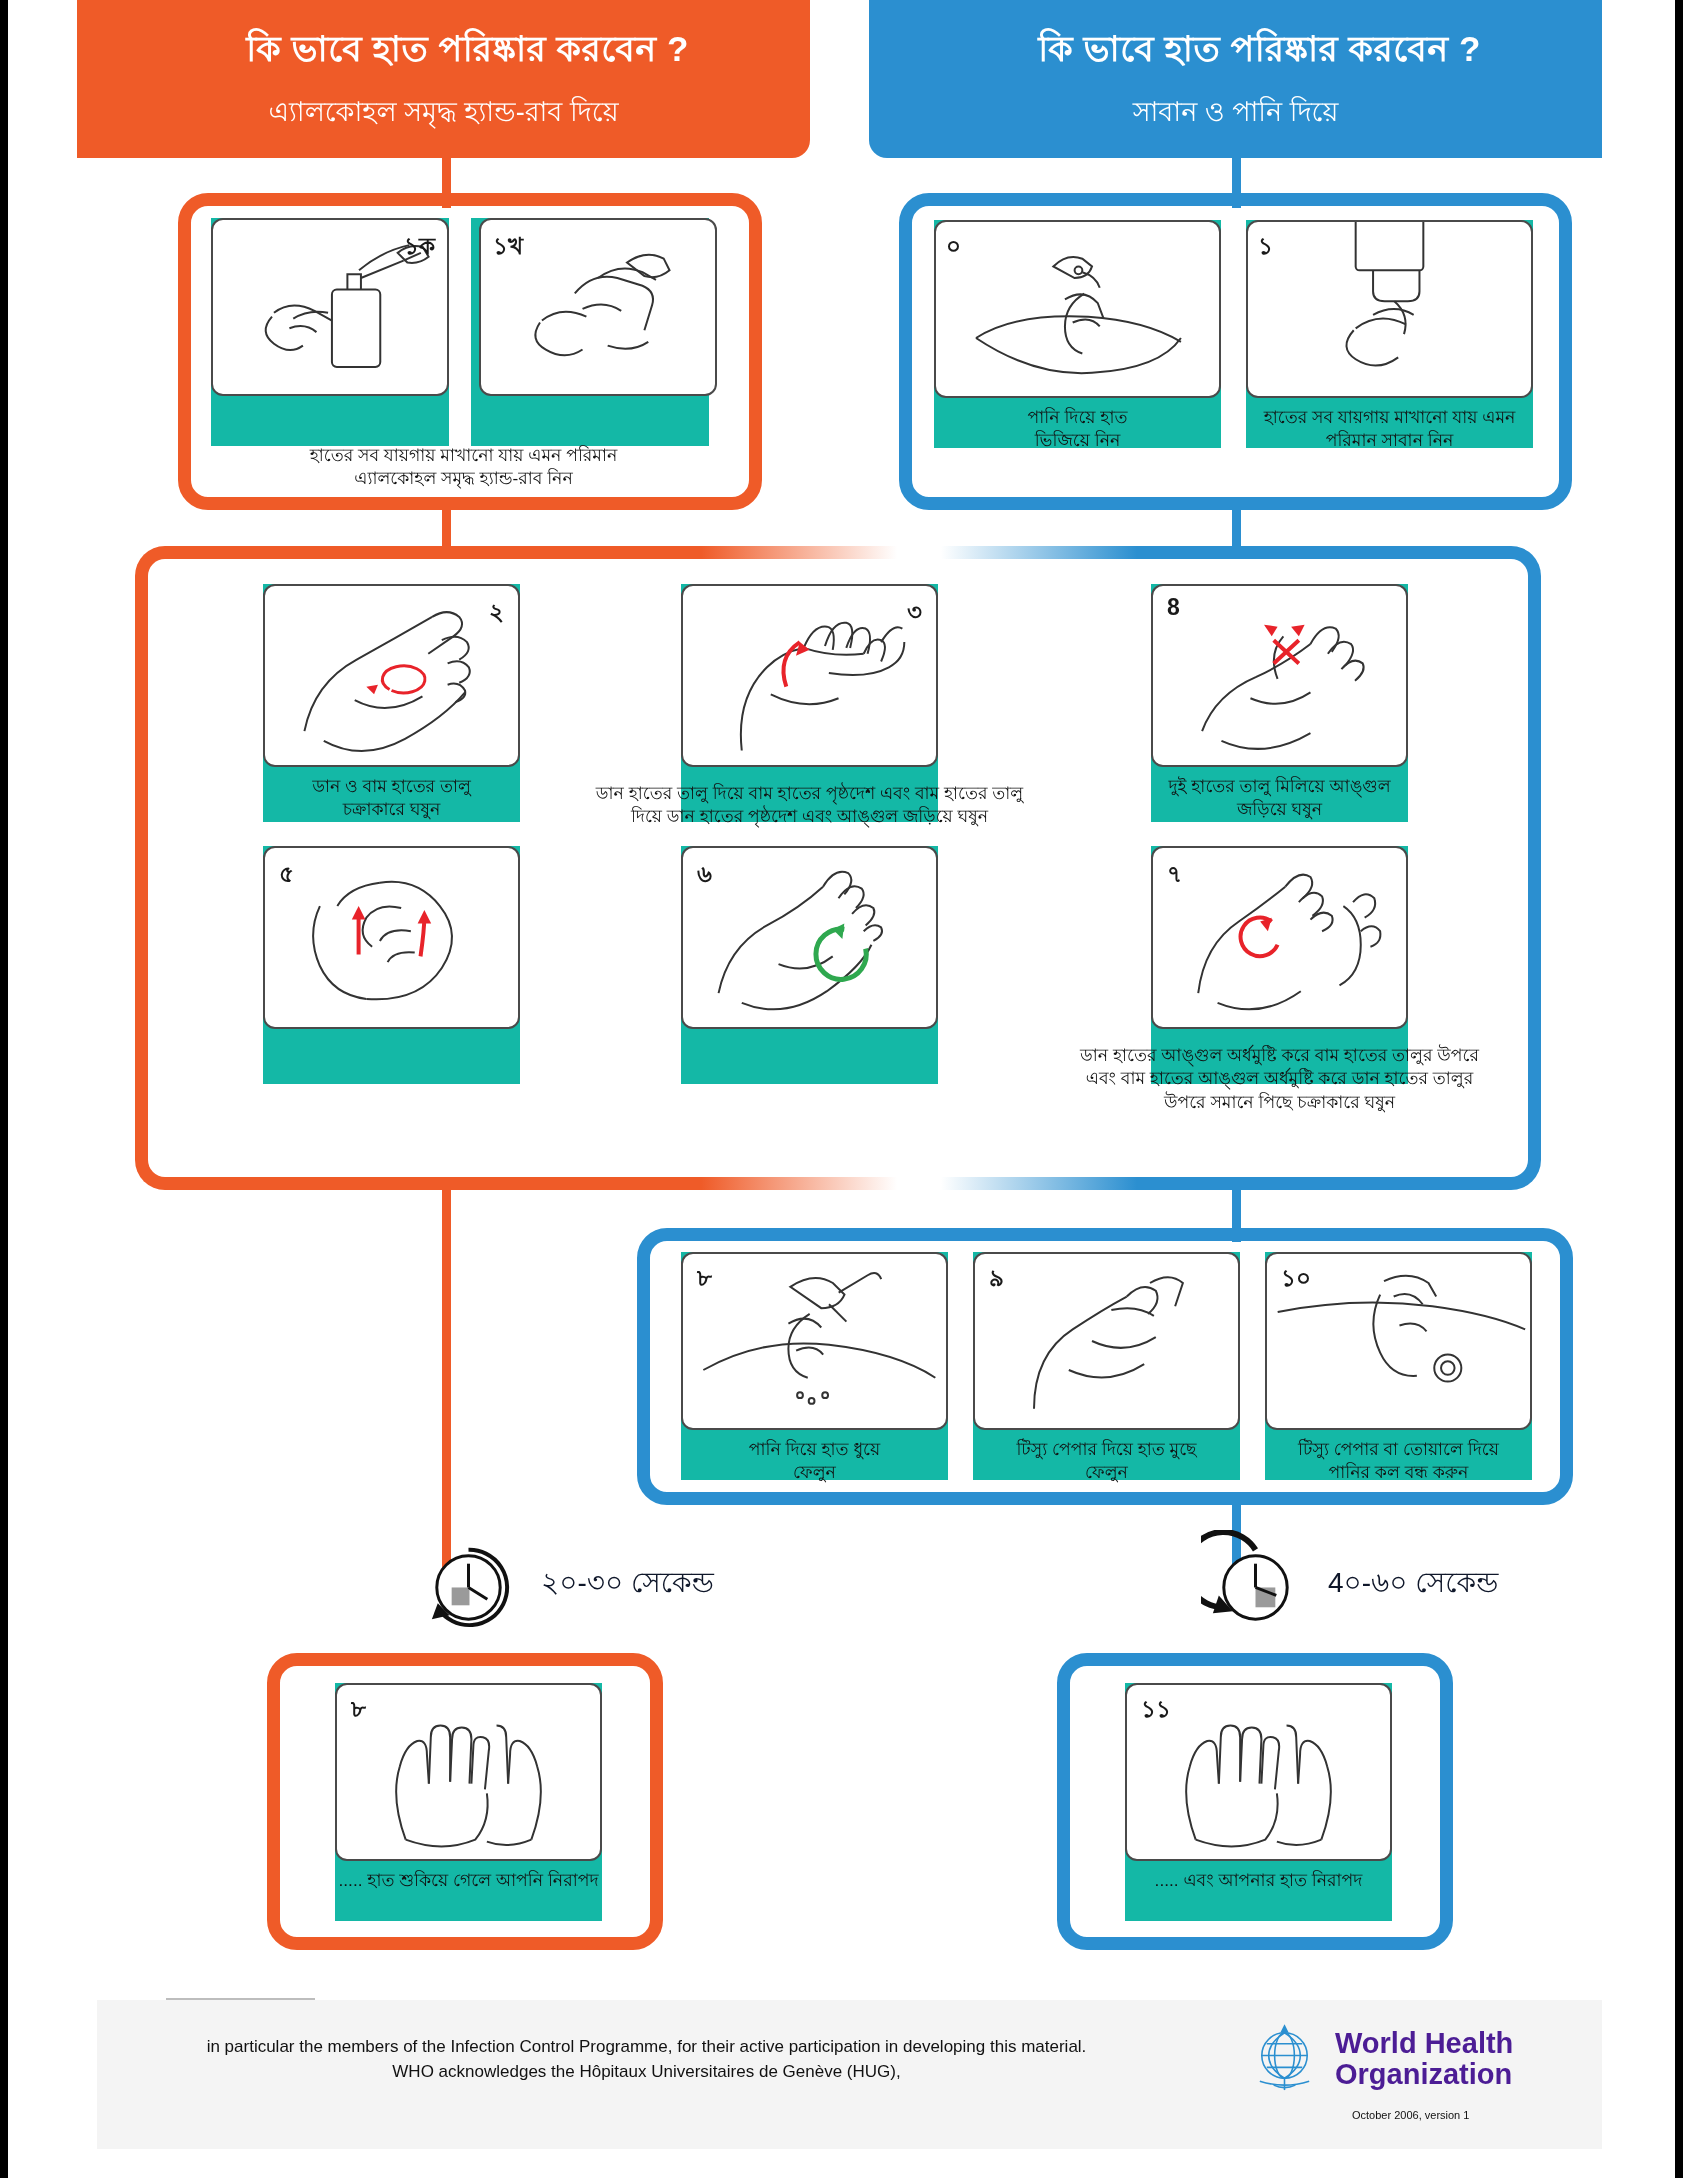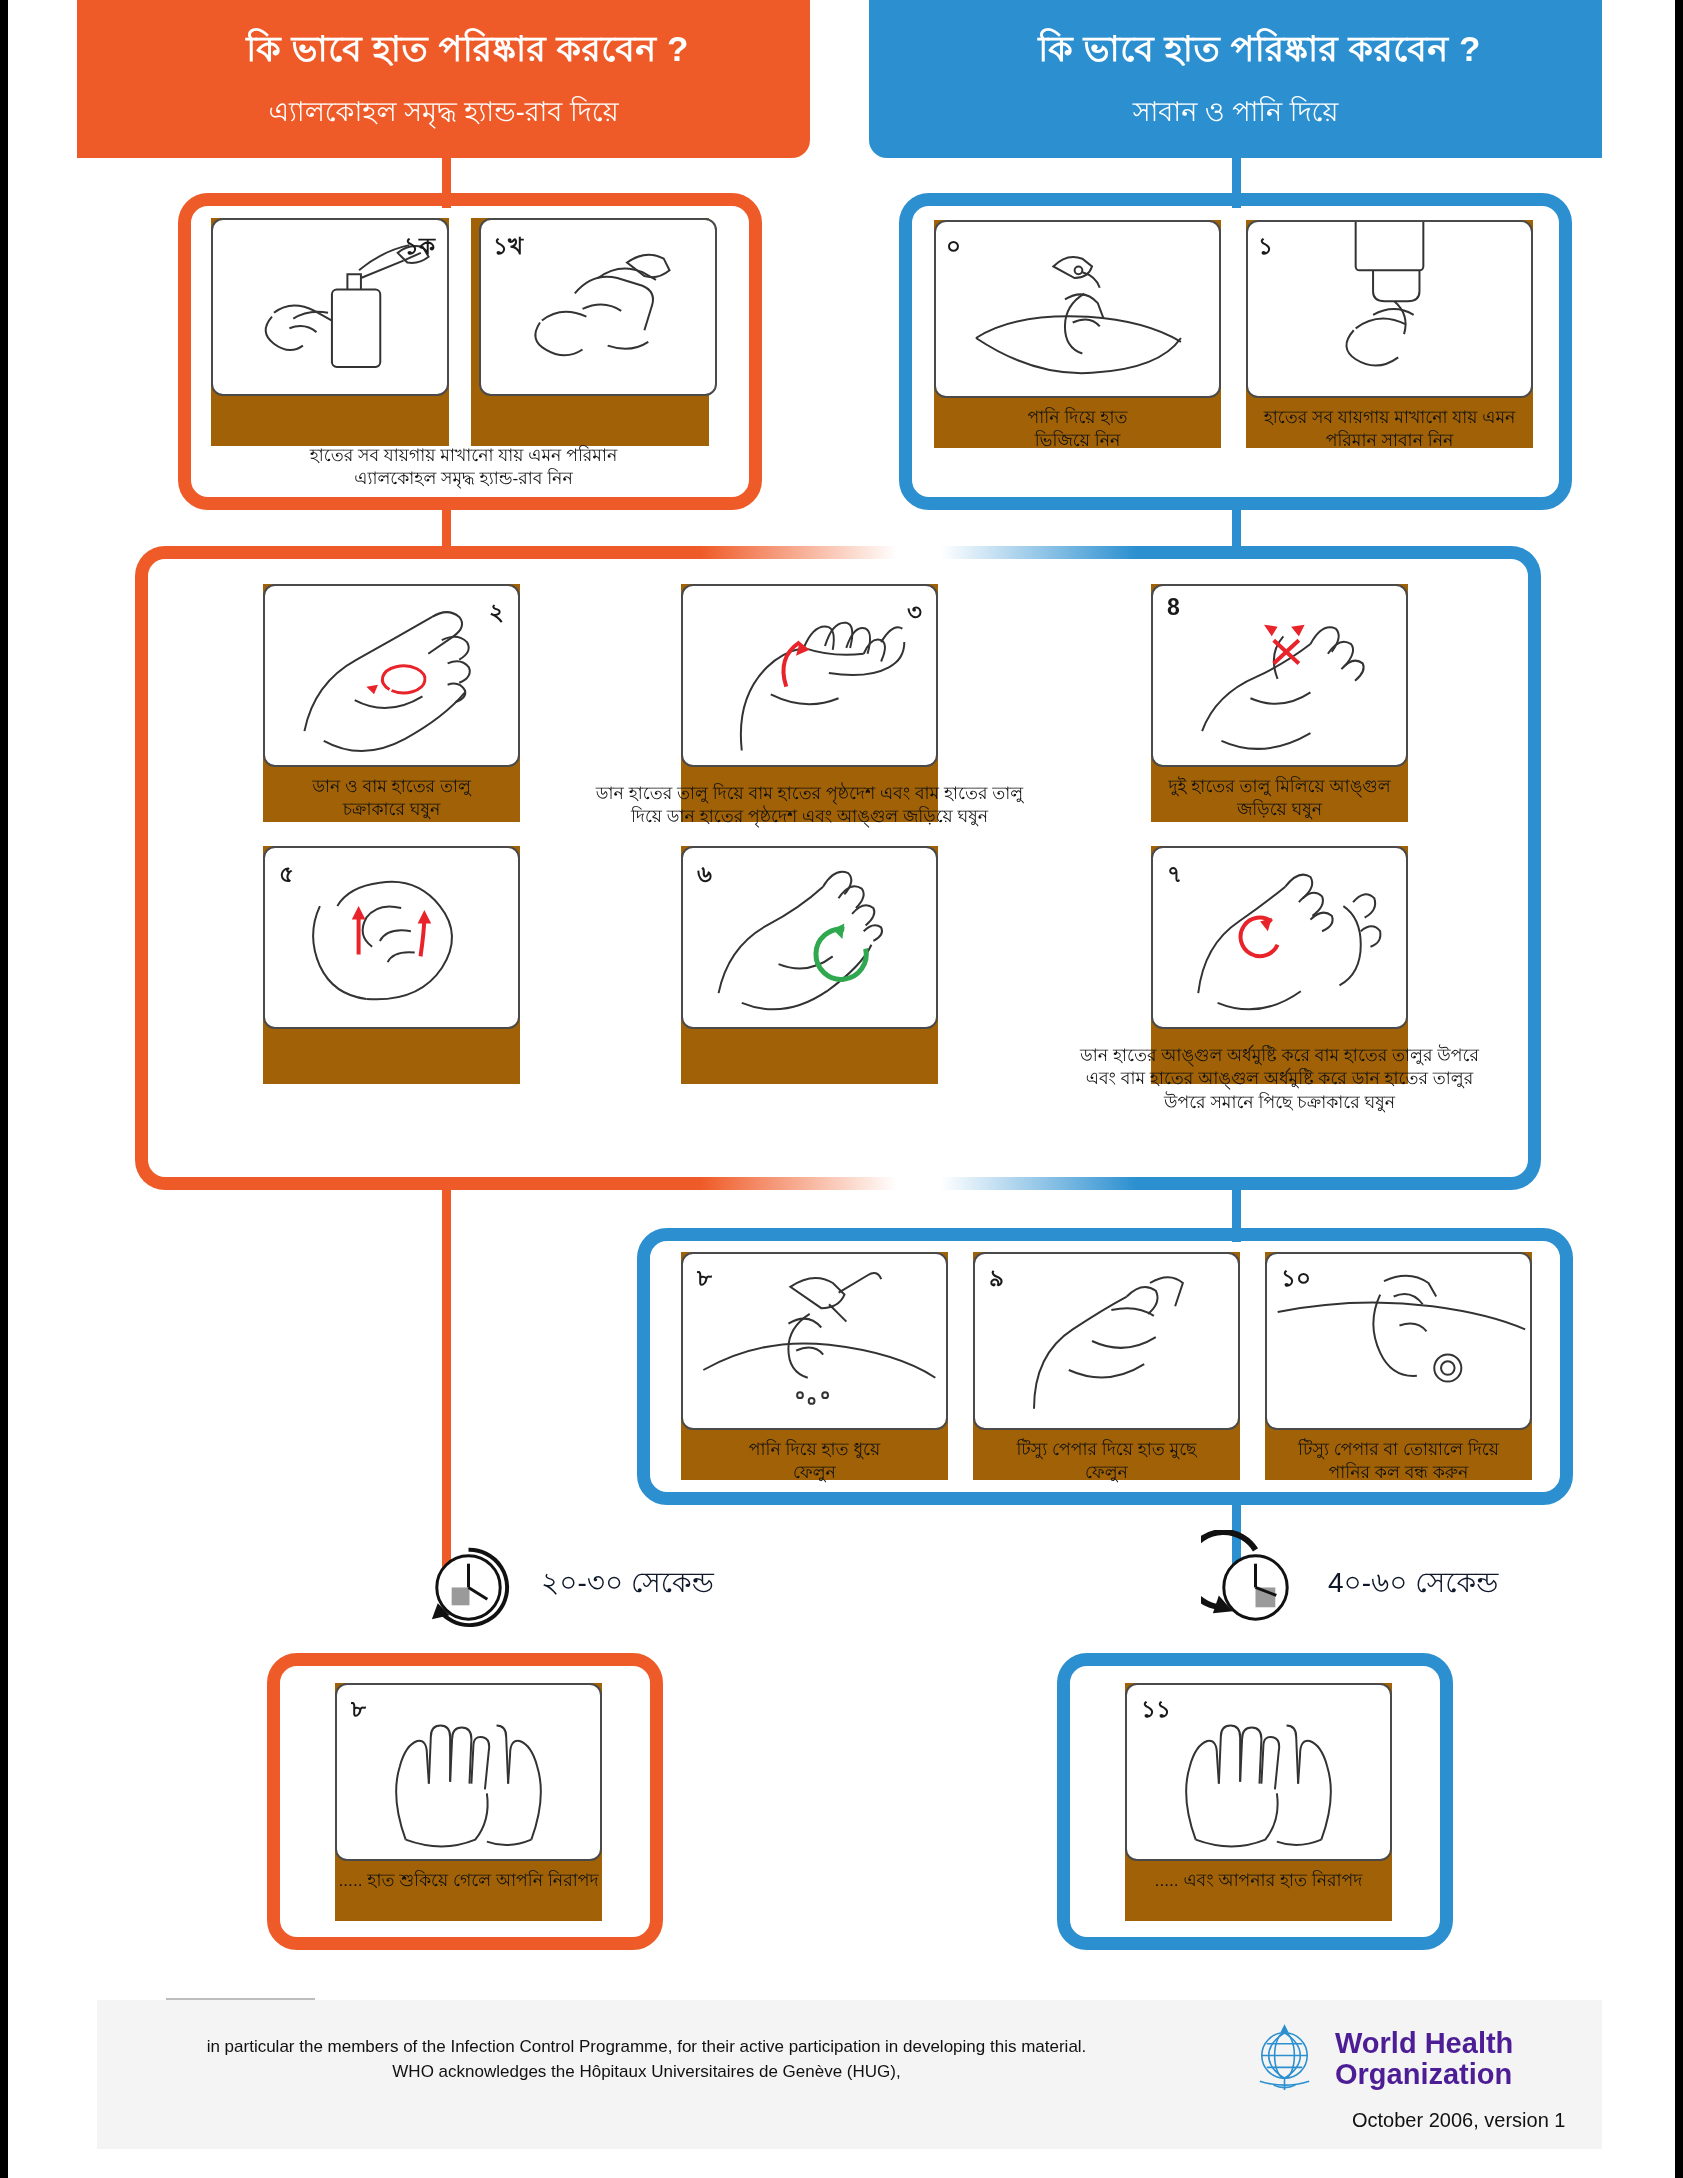--- a/index.html
+++ b/index.html
@@ -67,21 +67,21 @@
   }
   .orange { border-color:#ef5b28; }
   .blue { border-color:#2b8fd0; }
 
   
   .conn { position:absolute; }
 
   
   .card {
     position:absolute;
-    background:#a16207;
+    background:#14b8a6;
   }
   .imgbox {
     border:2.5px solid #4a4a4a;
     border-radius:12px;
     background:#fff;
     position:relative;
     overflow:hidden;
   }
   .stepno {
     position:absolute;
@@ -130,21 +130,21 @@
   .who-text {
     margin-left:12px;
     color:#4c1d95;
     font-weight:bold;
     font-size:29px;
     line-height:1.05;
   }
   .version {
     position:absolute;
     left:1344px; top:2109px;
-    font-size:20px; color:#111;
+    font-size:11px; color:#111;
   }
   .thinline {
     position:absolute; left:158px; top:1998px; width:149px; height:2px; background:#bdbdbd;
   }
 </style>
 </head>
 <body>
 
 <div class="page">
   <div class="side-bar l"></div>

